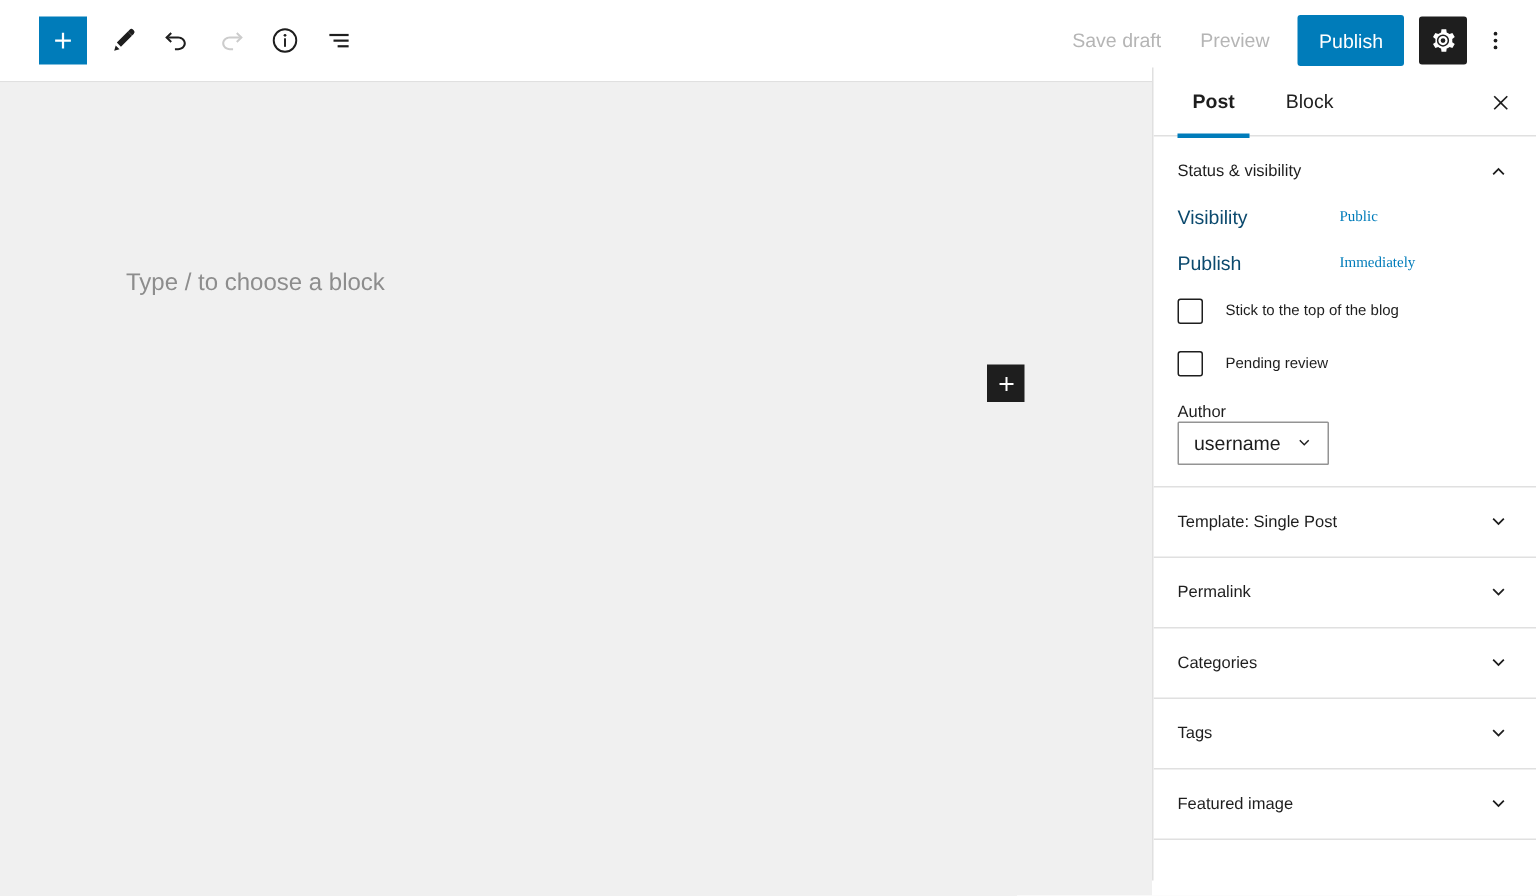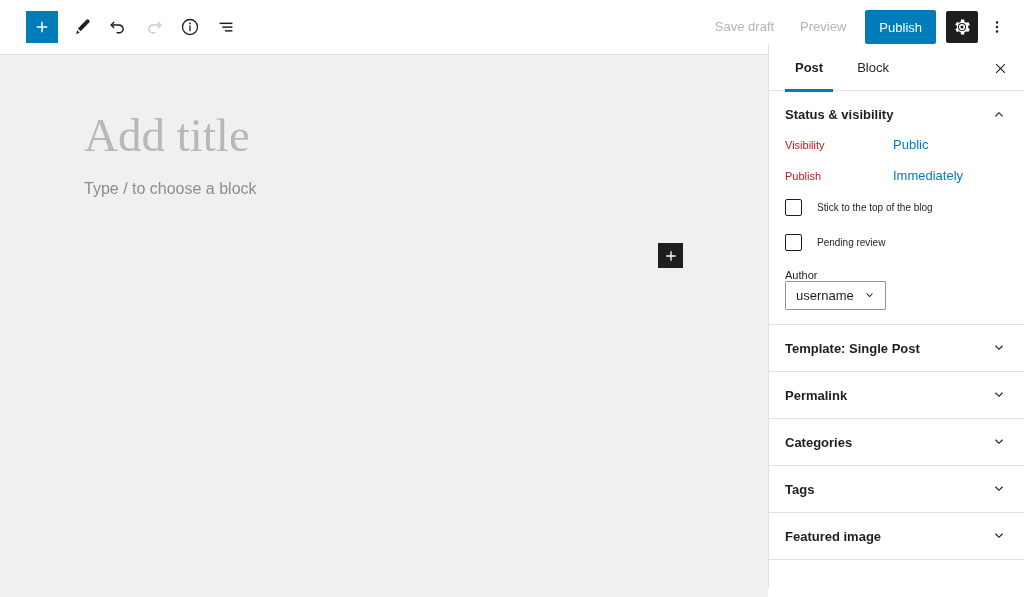--- a/index.html
+++ b/index.html
@@ -148,39 +148,39 @@
   }
   .panel-head {
     display: flex; align-items: center;
     padding: 0 16px;
     height: 46px;
     cursor: pointer;
     background: none; border: none; width: 100%;
     font-family: "Liberation Sans", sans-serif;
   }
   .panel-title {
-    font-size: 13px; font-weight: bold; color: #1e1e1e;
+    font-size: 11px; font-weight: normal; color: #1e1e1e;
   }
   .panel-chev { margin-left: auto; display: flex; }
 
   .panel-body { padding: 0 16px 14px 16px; }
 
   .row {
     display: flex; align-items: center;
     margin-bottom: 16px;
   }
   .row-label {
-    font-size: 11px; color: #b91c1c;
+    font-size: 13px; color: #0c4a6e;
     width: 108px; flex: none;
   }
   .row-link {
-    font-size: 13px; color: #007cba;
+    font-size: 10px; color: #007cba;
     background: none; border: none; cursor: pointer;
     padding: 0; text-align: left;
-    font-family: Liberation Sans, sans-serif;
+    font-family: Liberation Serif, serif;
   }
 
   .check-row {
     display: flex; align-items: center;
     margin-bottom: 18px;
   }
   .cbox {
     width: 17px; height: 17px;
     border: 1px solid #1e1e1e;
     background: #ffffff;
@@ -273,21 +273,20 @@
         <svg width="20" height="20" viewBox="0 0 24 24">
           <circle cx="12" cy="6.5" r="1.5" fill="#1e1e1e"></circle>
           <circle cx="12" cy="12" r="1.5" fill="#1e1e1e"></circle>
           <circle cx="12" cy="17.5" r="1.5" fill="#1e1e1e"></circle>
         </svg>
       </button>
     </div>
   </div>
 
   <div class="canvas">
-    <div class="post-title">Add title</div>
     <div class="block-placeholder">Type / to choose a block</div>
 
     <button class="canvas-inserter">
       <svg width="16" height="16" viewBox="0 0 24 24">
         <path d="M11 5h2v6h6v2h-6v6h-2v-6H5v-2h6z" fill="#ffffff"></path>
       </svg>
     </button>
   </div>
 
   <div class="sidebar">

